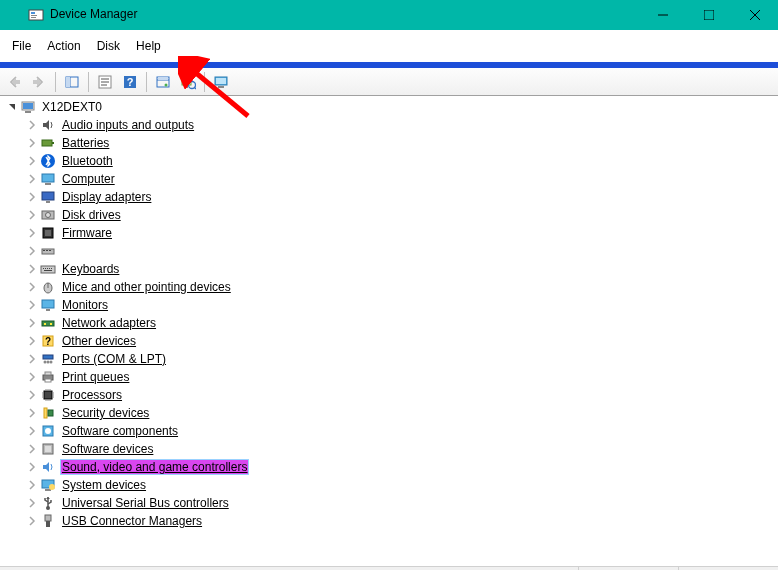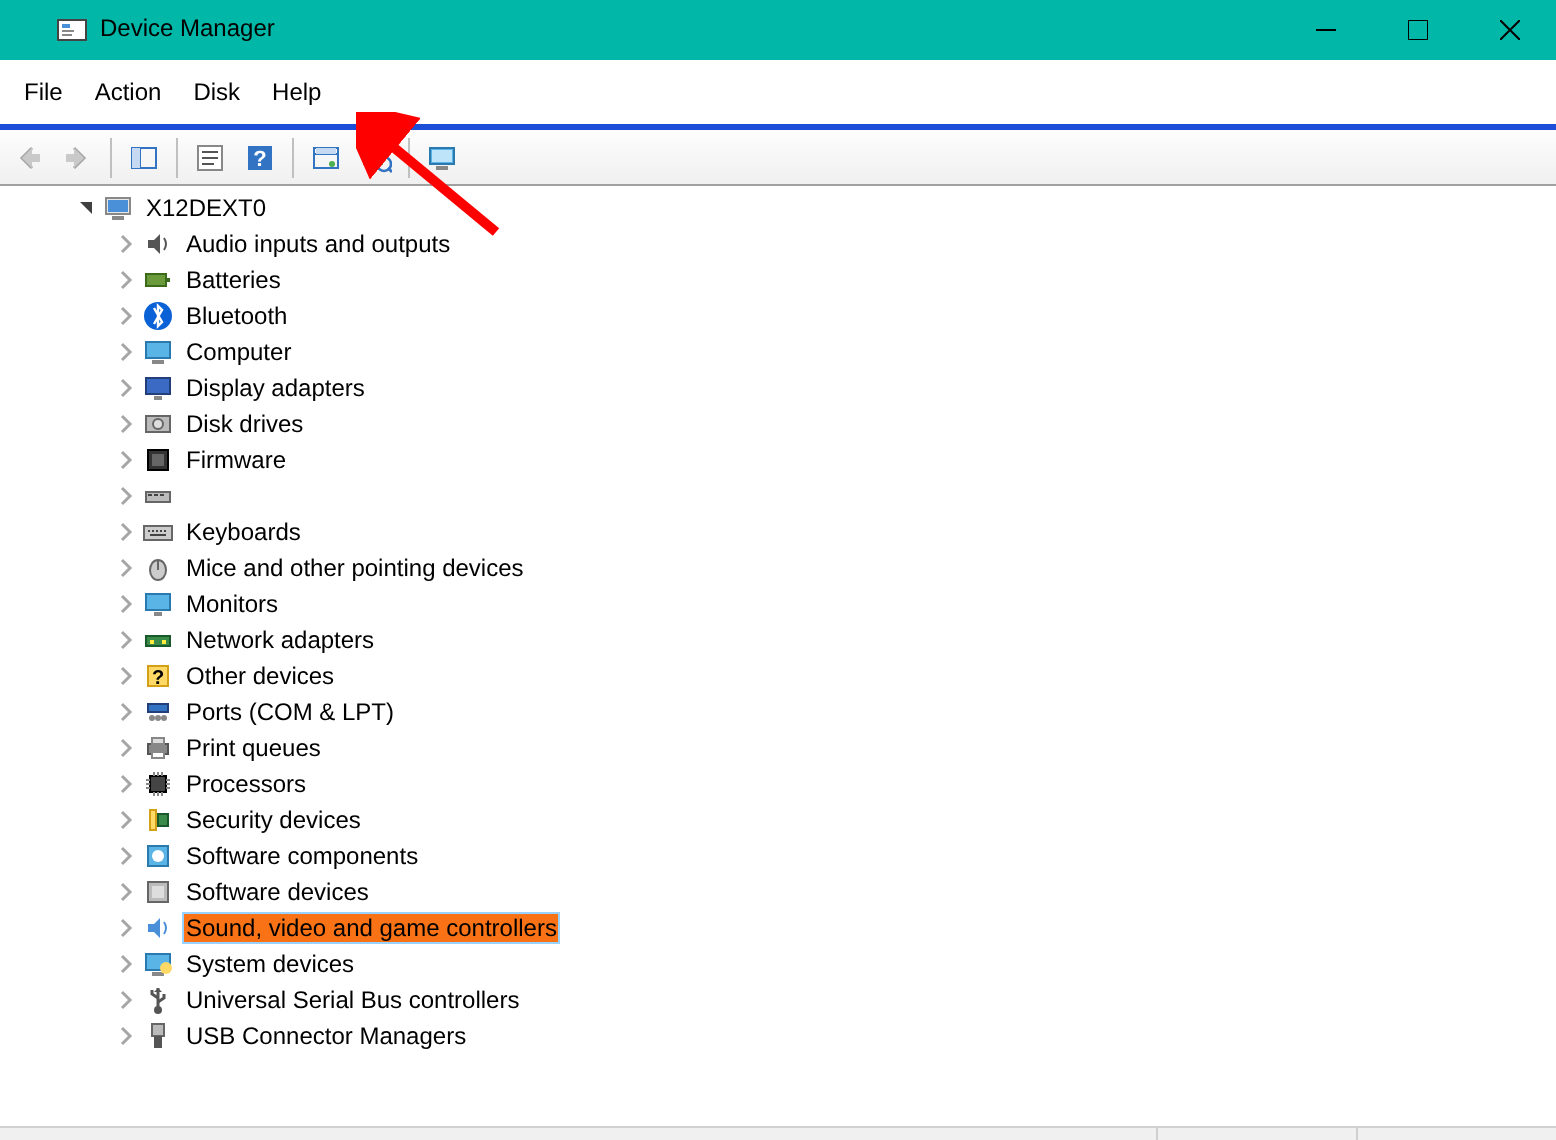--- a/index.html
+++ b/index.html
@@ -3,34 +3,34 @@
 <meta charset="utf-8">
 <style>
 * { margin: 0; padding: 0; box-sizing: border-box; font-family: "Segoe UI", Tahoma, sans-serif; }
 body { background: #fff; width: 778px; height: 570px; overflow: hidden; position: relative; }
 .titlebar { height: 30px; background: #00b7a8; display: flex; align-items: center; justify-content: space-between; padding-left: 8px; }
 .titlebar-left { display: flex; align-items: flex-start; gap: 6px; margin-left: 20px; }
 .titlebar-title { font-size: 12px; color: #000; }
 .titlebar-icon { width: 16px; height: 16px; }
 .window-controls { display: flex; }
 .window-btn { width: 46px; height: 30px; display: flex; align-items: center; justify-content: center; cursor: pointer; }
-.menubar { height: 21px; background: #fff; display: flex; align-items: center; padding: 16px 4px; border-bottom: 3px solid #1d4ed8; }
+.menubar { height: 21px; background: #fff; display: flex; align-items: center; padding: 16px 4px; border-bottom: 6px solid #1d4ed8; }
 .menu-item { font-size: 12px; padding: 2px 8px; cursor: pointer; }
 .toolbar { height: 28px; background: linear-gradient(#fdfdfd,#f0f0f0); border-bottom: 1px solid #a0a0a0; display: flex; align-items: center; padding: 0 2px; gap: 1px; }
 .tool-btn { width: 24px; height: 24px; display: flex; align-items: center; justify-content: center; cursor: pointer; border: 1px solid transparent; border-radius: 2px; }
 .tool-btn.disabled { opacity: 0.4; cursor: default; }
 .tool-sep { width: 1px; height: 20px; background: #c0c0c0; margin: 0 3px; }
-.tree-container { background: #fff; height: 470px; overflow-y: auto; padding: 2px 0; margin-left: 31px; }
+.tree-container { background: #fff; height: 470px; overflow-y: auto; padding: 2px 0; }
 .tree-root { padding-left: 4px; }
 .tree-node { display: flex; align-items: center; height: 18px; font-size: 12px; cursor: default; padding-left: 0; }
-.tree-children .tree-node { padding-left: 20px; }
+.tree-children .tree-node { padding-left: 20px; text-decoration: underline; }
 .expand-arrow { width: 16px; height: 16px; display: flex; align-items: center; justify-content: center; cursor: pointer; }
 .node-icon { width: 16px; height: 16px; margin-right: 4px; display: inline-flex; align-items: center; justify-content: center; }
 .node-label { padding: 0 2px; white-space: nowrap; }
-.node-label.selected { background: #f97316; border: 1px solid #99d1ff; padding: 0 1px; }
+.node-label.selected { background: #d946ef; border: 1px solid #99d1ff; padding: 0 1px; }
 .statusbar { height: 21px; border-top: 1px solid #d0d0d0; background: #f0f0f0; display: flex; }
 .statusbar-cell { border-left: 1px solid #d0d0d0; flex: 0 0 100px; height: 100%; }
 .statusbar-cell:first-child { flex: 1; border-left: none; }
 .arrow-annotation { position: absolute; pointer-events: none; z-index: 1000; }
 </style>
 </head>
 <body>
 
 <div class="titlebar">
   <div class="titlebar-left">

